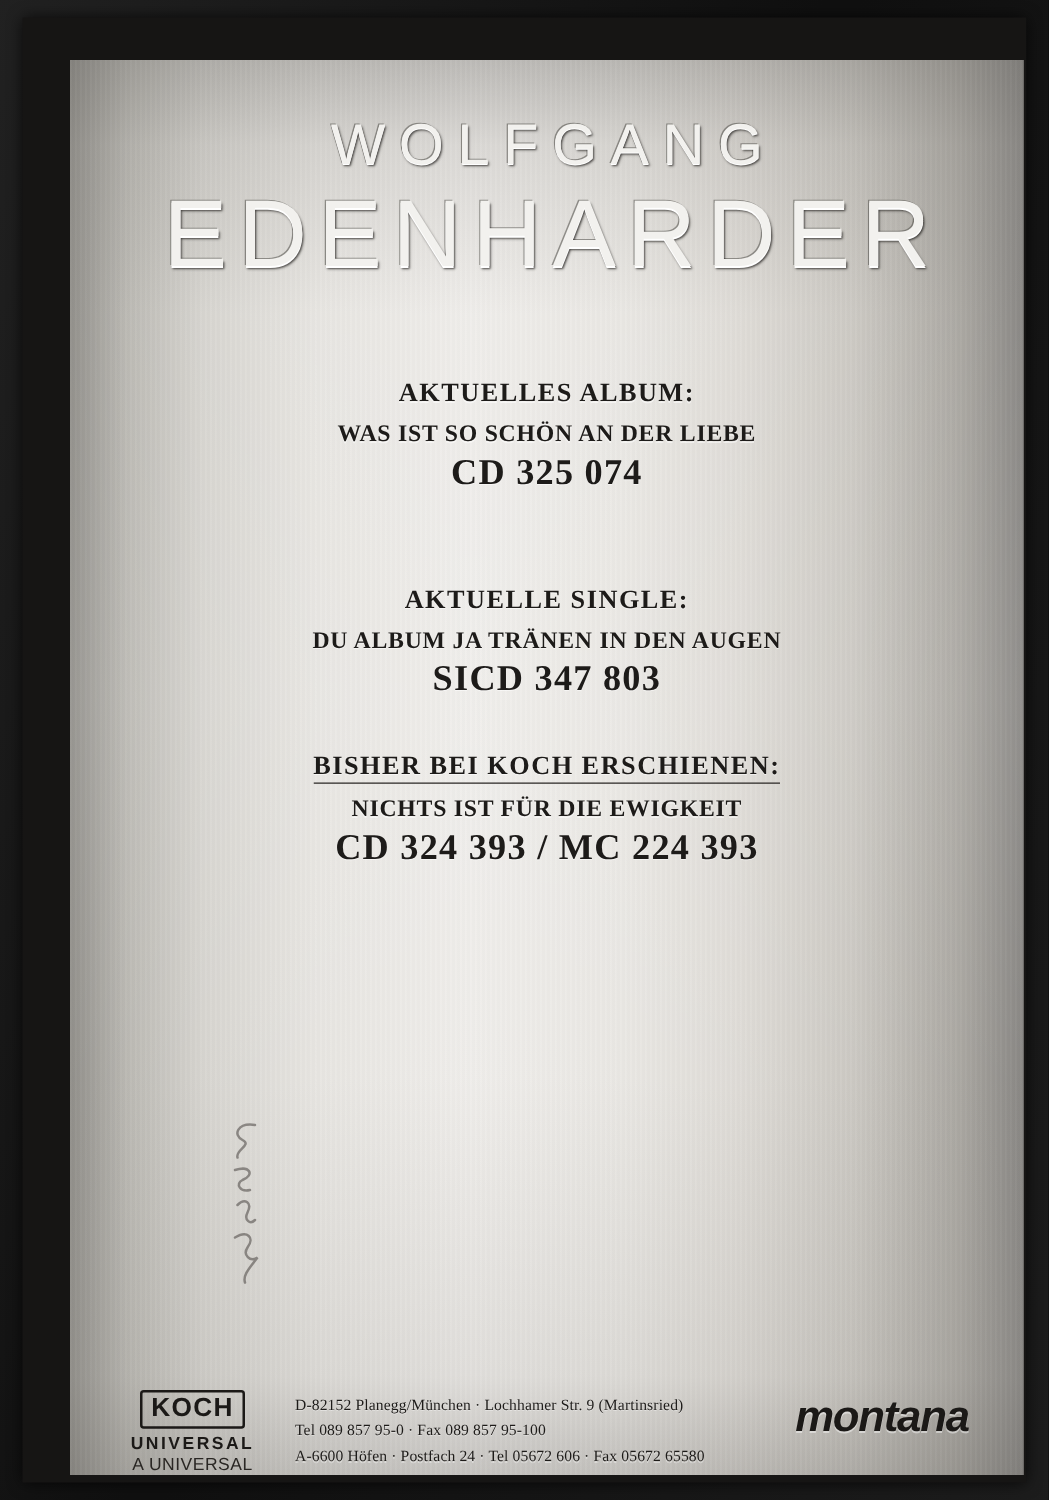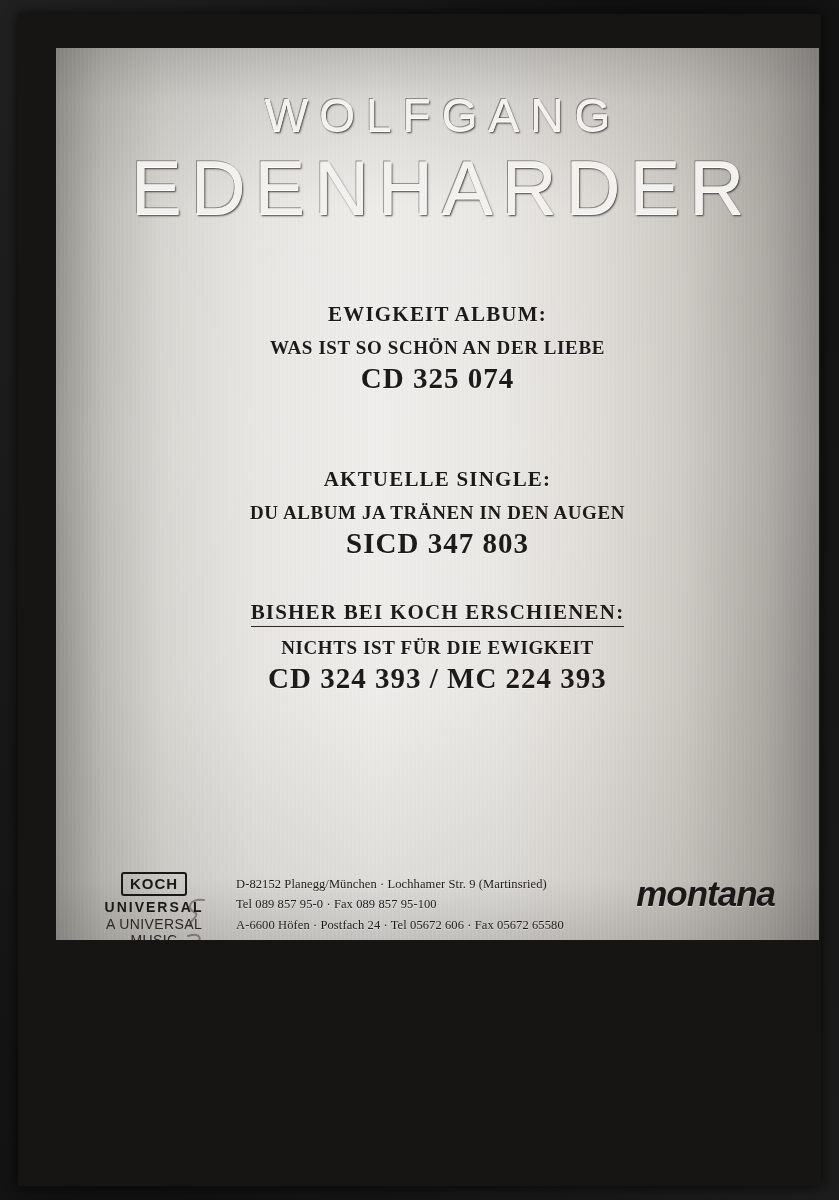--- a/index.html
+++ b/index.html
@@ -32,21 +32,21 @@
     height: 1172px;
     background: #161514;
     box-shadow: 0 0 12px rgba(0,0,0,0.8);
   }
 
   .card-inner {
     position: absolute;
     left: 38px;
     top: 34px;
     width: 763px;
-    height: 892px;
+    height: 1132px;
     background:
       linear-gradient(90deg,
         #8d8b86 0%,
         #b9b7b1 6%,
         #d6d4cf 14%,
         #e7e5e1 26%,
         #efedea 42%,
         #e9e7e3 58%,
         #dedbd6 70%,
         #cbc8c2 82%,
@@ -201,21 +201,21 @@
     width: 120px;
     text-align: center;
     color: #1b1917;
     font-family: "Liberation Sans", sans-serif;
   }
   .koch-word {
     display: inline-block;
     border: 2px solid #1b1917;
     border-radius: 3px;
     padding: 1px 7px 2px 7px;
-    font-size: 15px;
+    font-size: 21px;
     font-weight: bold;
     letter-spacing: 1px;
     position: relative;
   }
   .koch-universal {
     margin-top: 3px;
     font-size: 14px;
     font-weight: bold;
     letter-spacing: 2px;
   }
@@ -254,21 +254,21 @@
 
 <div class="scan">
   <div class="card-outer">
     <div class="card-inner">
       <div class="content">
 
         <div class="artist artist-first">WOLFGANG</div>
         <div class="artist artist-last">EDENHARDER</div>
 
         <div class="release-block" id="block-album">
-          <div class="release-label">EWIGKEIT ALBUM:</div>
+          <div class="release-label">AKTUELLES ALBUM:</div>
           <div class="release-title">WAS IST SO SCHÖN AN DER LIEBE</div>
           <div class="release-code">CD 325 074</div>
         </div>
 
         <div class="release-block" id="block-single">
           <div class="release-label">AKTUELLE SINGLE:</div>
           <div class="release-title">DU ALBUM JA TRÄNEN IN DEN AUGEN</div>
           <div class="release-code">SICD 347 803</div>
         </div>
 

